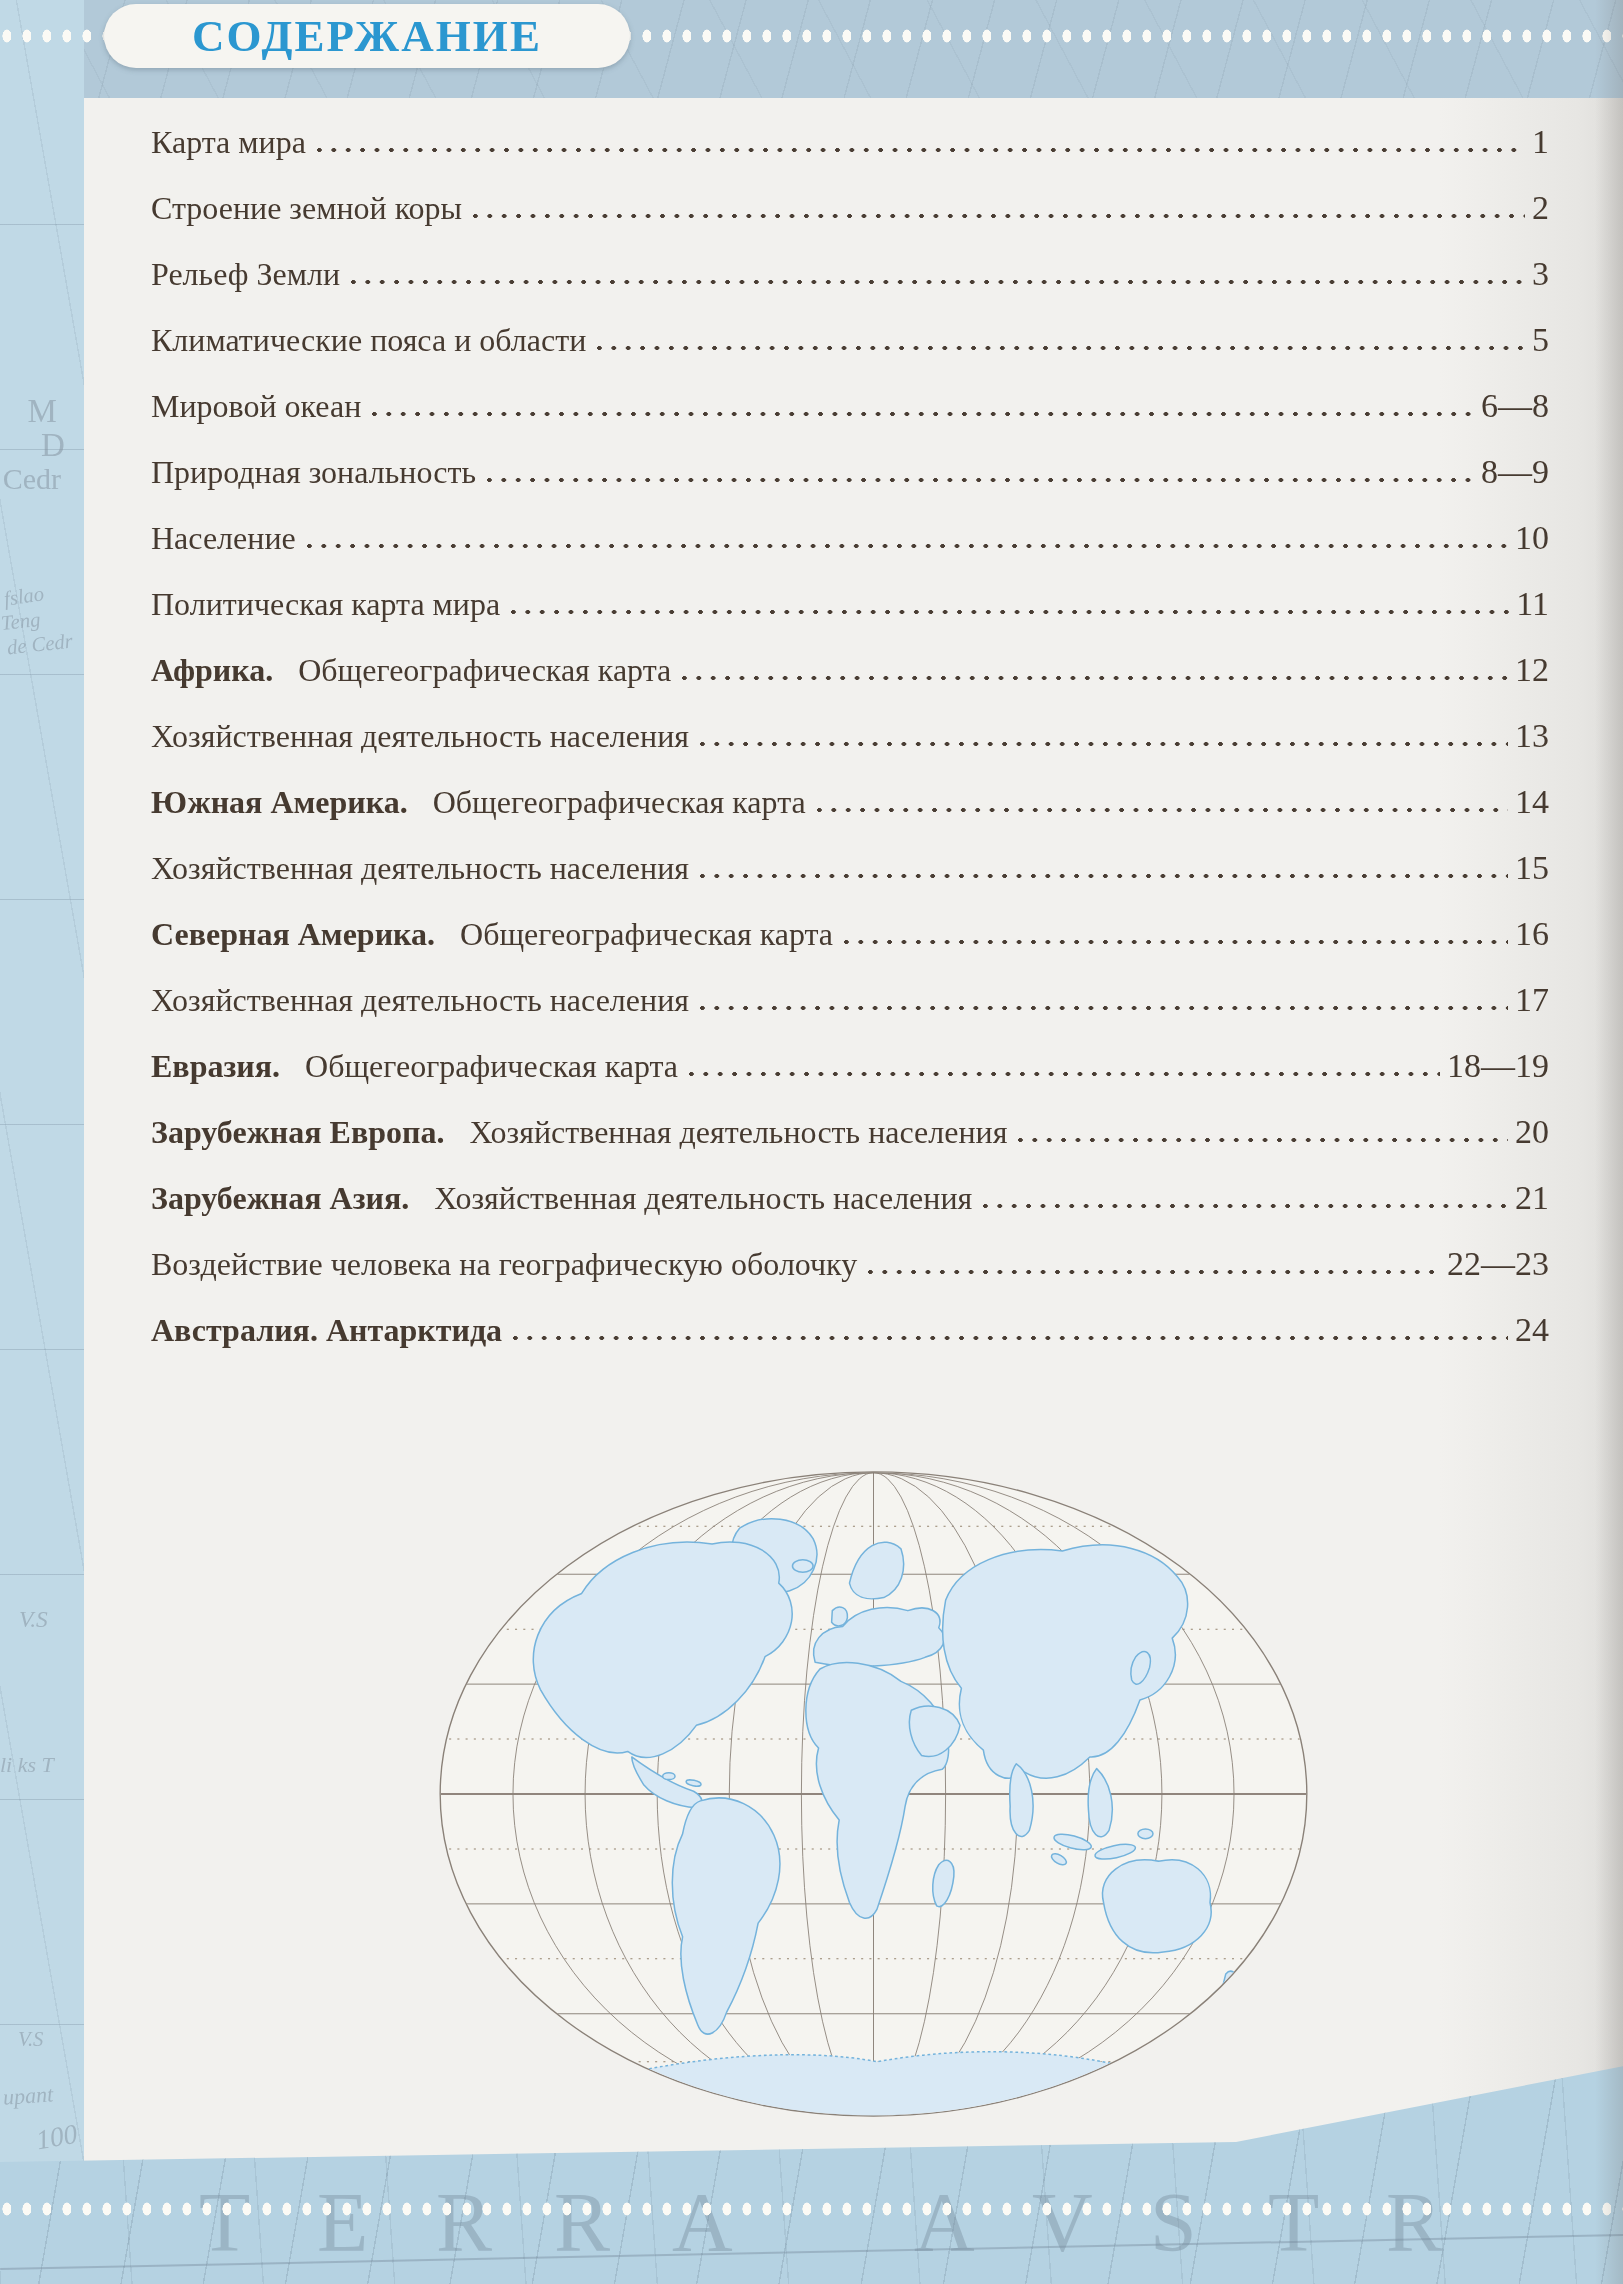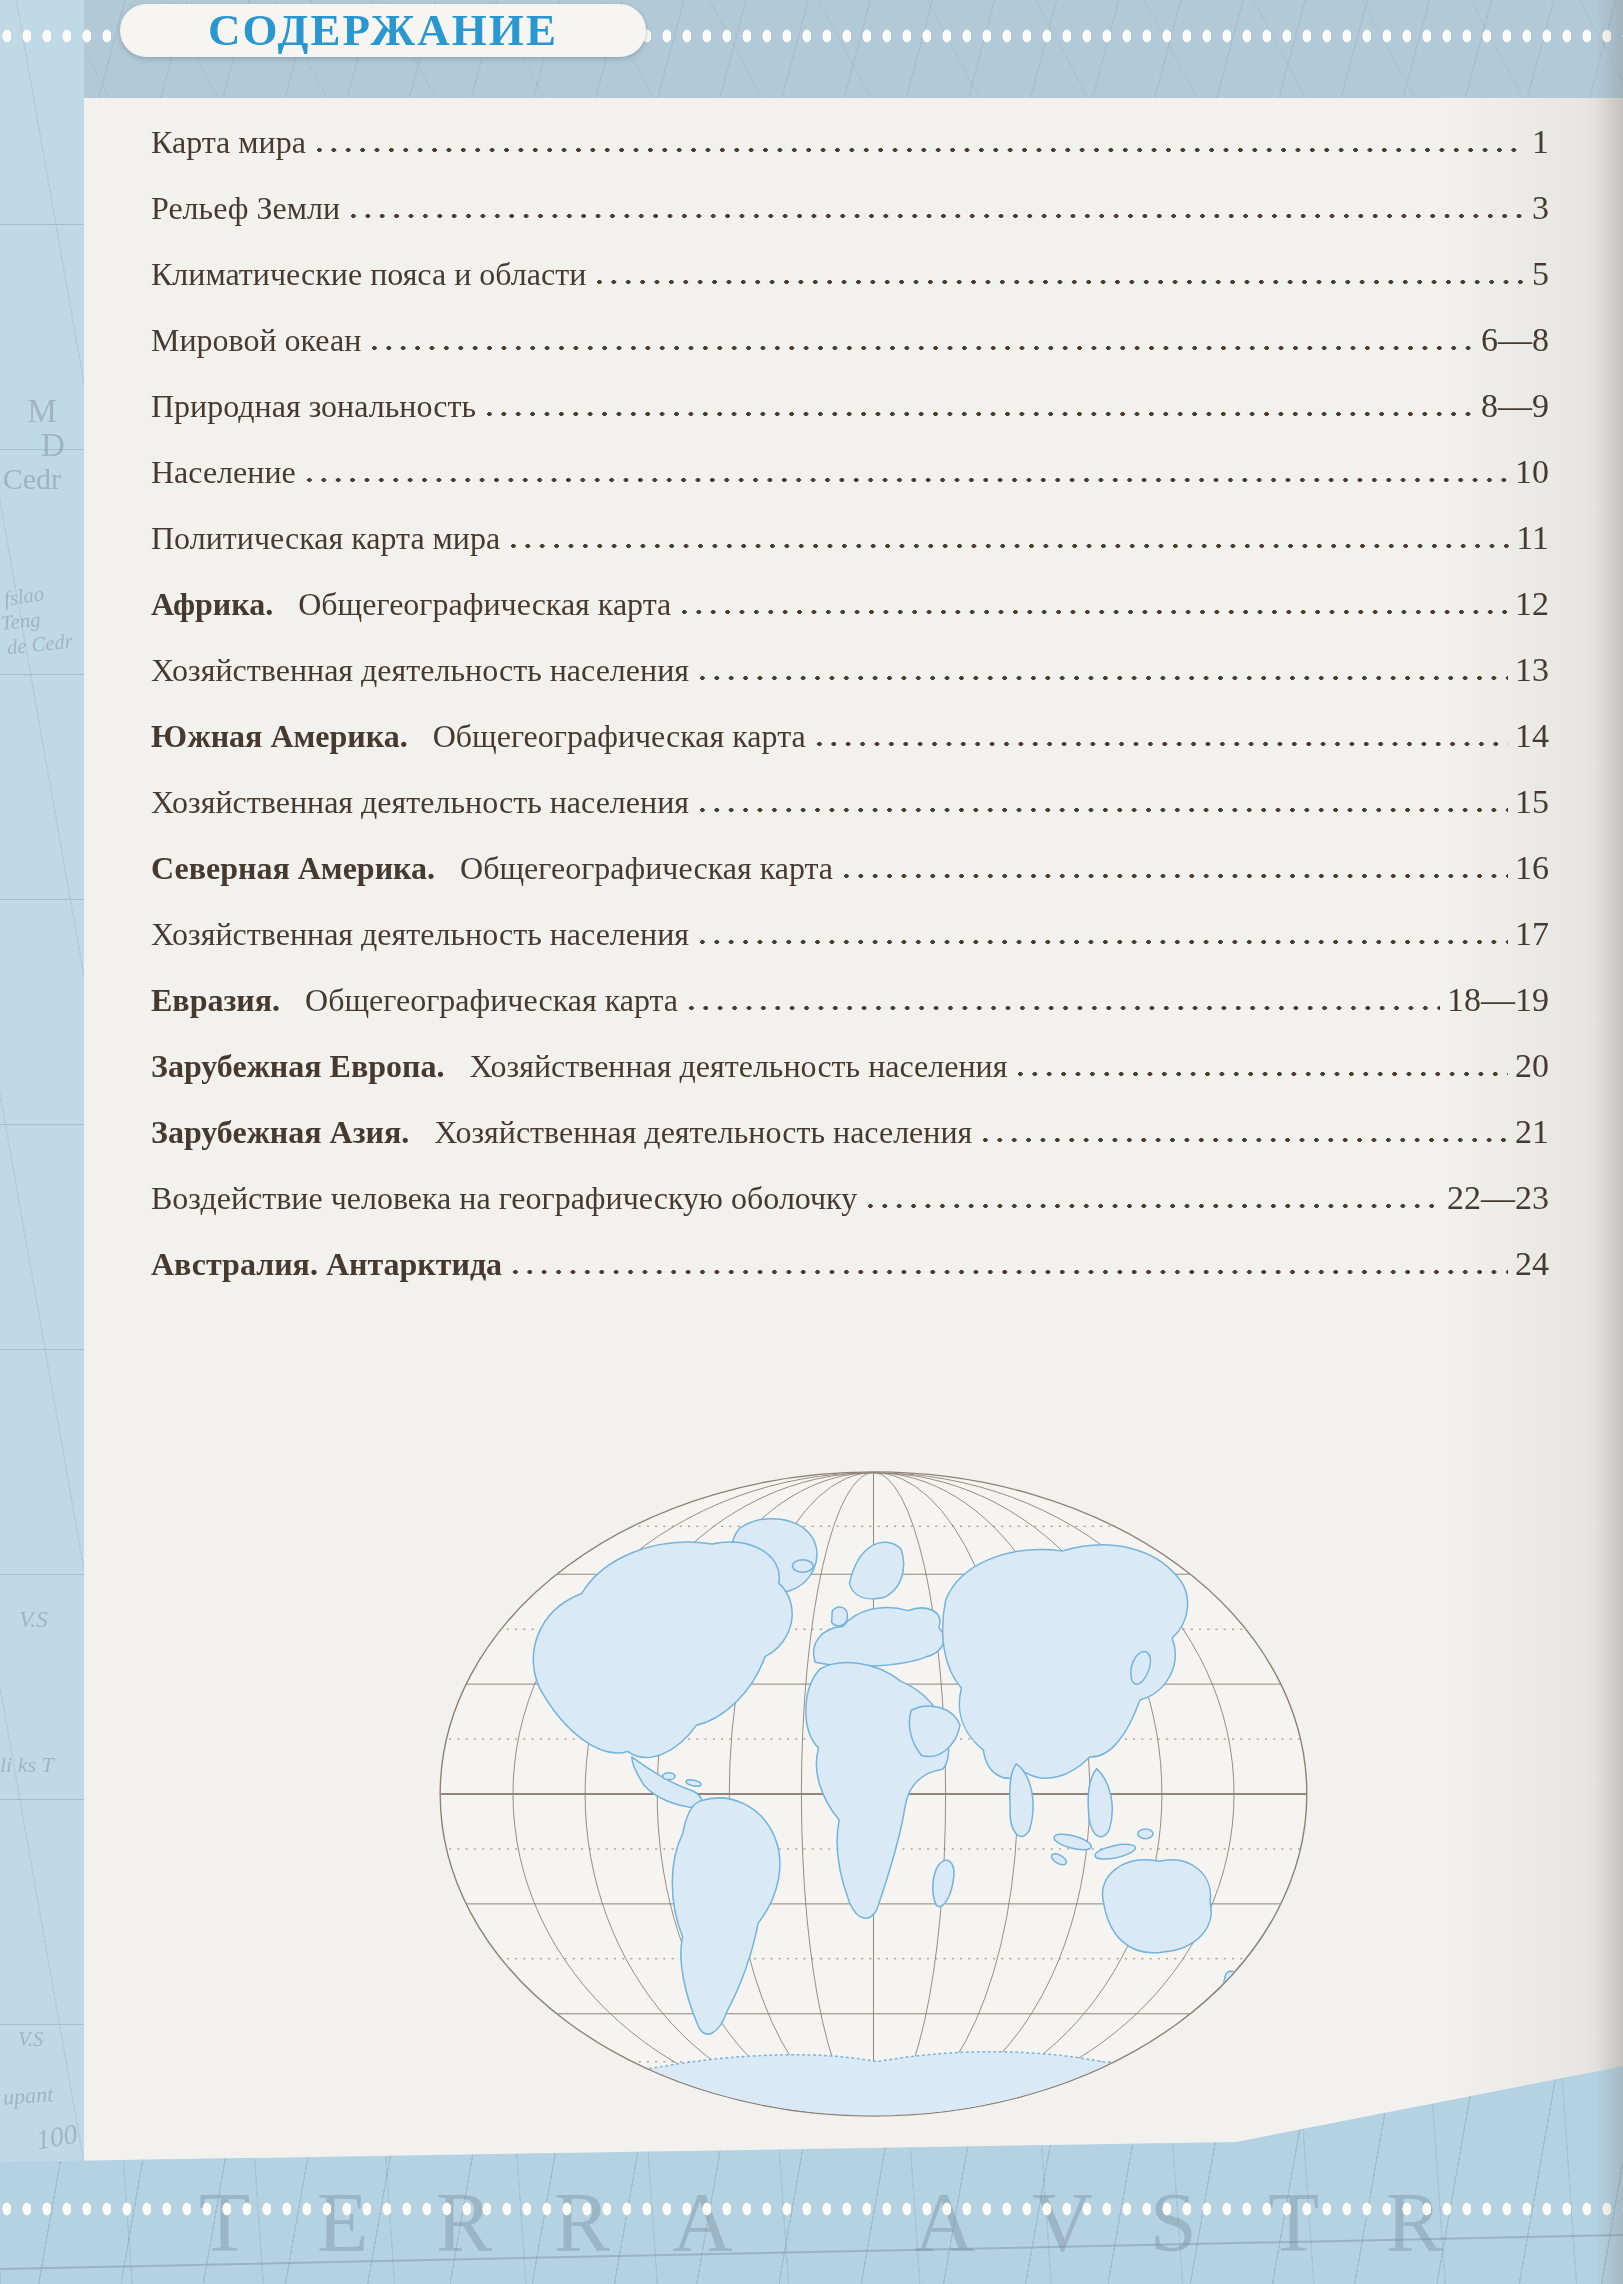--- a/index.html
+++ b/index.html
@@ -55,24 +55,24 @@
   
   .chain{
     position:absolute; left:0; right:0; height:22px; z-index:5; pointer-events:none;
     background-image:radial-gradient(ellipse 6.2px 9px at 6.9px 11px, #fbfaf5 70%, rgba(251,250,245,0) 74%);
     background-size:20px 22px; background-repeat:repeat-x;
   }
   .chain-top{top:25px;}
   .chain-bottom{top:2198px;}
   
   .pill{
-    position:absolute; left:120px; top:4.1px; width:526px; height:53px; z-index:6;
+    position:absolute; left:104px; top:4.1px; width:526px; height:64px; z-index:6;
     background:#f6f5f1; border-radius:34px;
     box-shadow:0 2.1px 5.5px rgba(80,100,115,.35);
-    display:flex; justify-content:center;
+    display:flex; align-items:center; justify-content:center;
   }
   .pill .title{
     font-size:45px; font-weight:700; letter-spacing:2.1px; color:#2b97d0;
     font-family:"Liberation Serif","DejaVu Serif",serif;
   }
   
   .toc{
     position:absolute; left:115px; top:109px; width:1434px; z-index:5;
   }
   .toc-row{
@@ -117,20 +117,26 @@
   </div>
 
   <div class="toc" id="toc">
     <div class="toc-row">
       <span class="bold"></span>
       <span class="rest">Карта мира</span>
       <span class="leader"></span>
       <span class="pagenum">1</span>
     </div>
 
+    <div class="toc-row">
+      <span class="bold"></span>
+      <span class="rest">Строение земной коры</span>
+      <span class="leader"></span>
+      <span class="pagenum">2</span>
+    </div>
 
     <div class="toc-row">
       <span class="bold"></span>
       <span class="rest">Рельеф Земли</span>
       <span class="leader"></span>
       <span class="pagenum">3</span>
     </div>
 
 
     <div class="toc-row">

